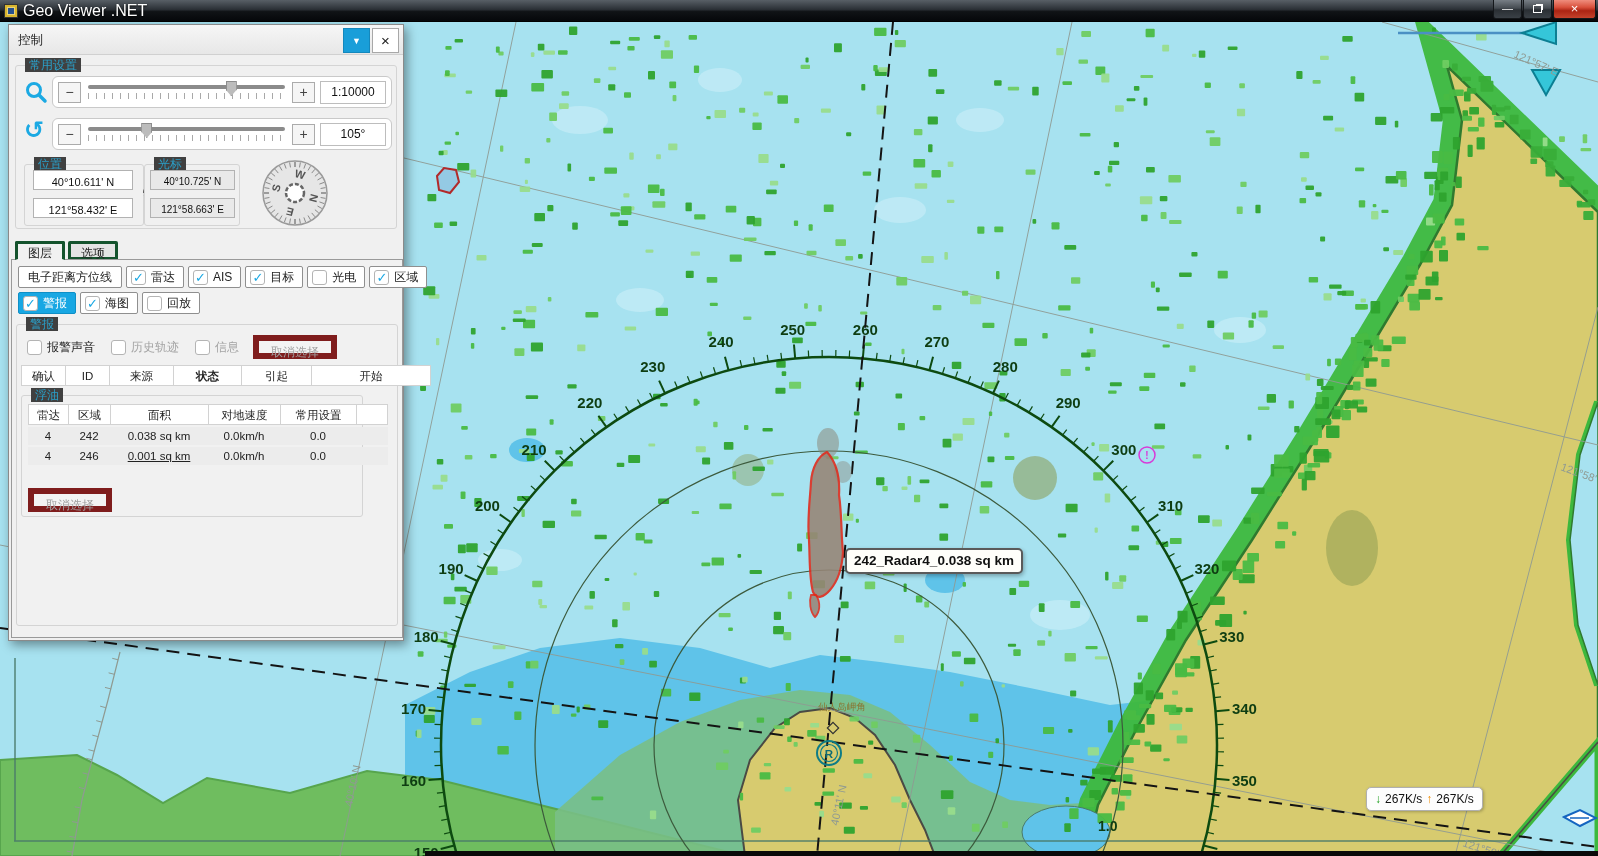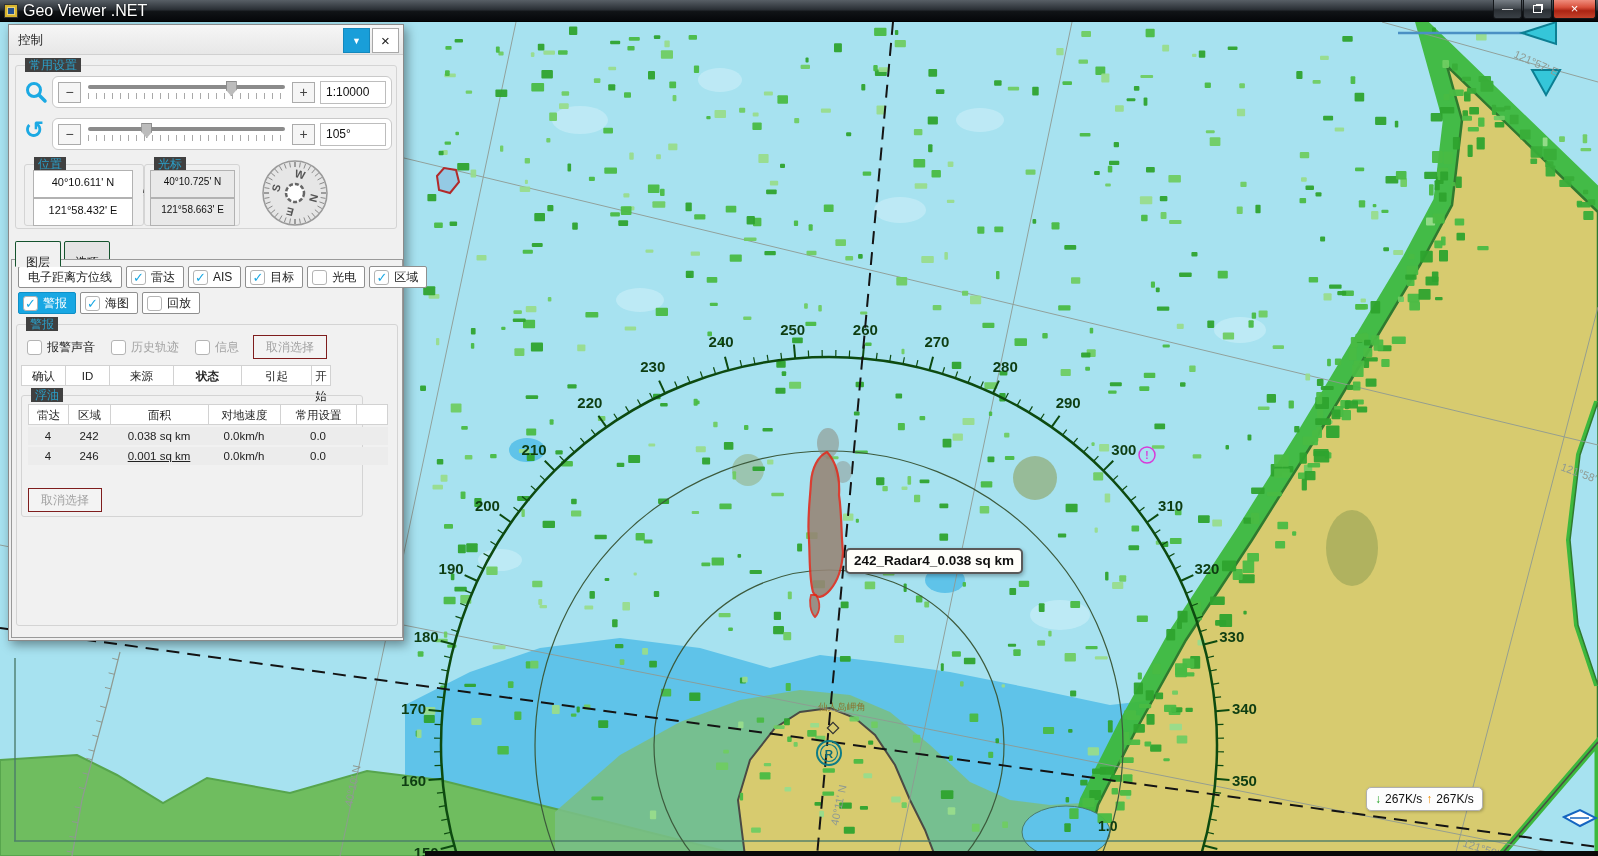--- a/index.html
+++ b/index.html
@@ -45,40 +45,40 @@
   .sbtn { width:23px; height:21px; border:1px solid #ababab; background:#f5f5f5;
     font-size:14px; line-height:19px; text-align:center; color:#444; flex:none; }
   .track { flex:1; position:relative; height:22px; }
   .track .bar { position:absolute; left:2px; right:2px; top:4px; height:4px; background:#8b8b8b; border-radius:2px; }
   .track .ticks { position:absolute; left:2px; right:2px; top:12px; height:6px;
     background:repeating-linear-gradient(90deg,#a9a9a9 0 1px,transparent 1px 8px); }
   .thumb { position:absolute; top:0; width:11px; height:15px; margin-left:-5px;
     background:#bcbcbc; border:1px solid #8d8d8d;
     clip-path:polygon(0 0,100% 0,100% 58%,50% 100%,0 58%); }
   .sval { width:66px; height:23px; border:1px solid #bdbdbd; background:#fff; flex:none;
-    font-size:12px; text-align:left; line-height:21px; padding:0 5px; color:#111; }
+    font-size:12px; text-align:center; line-height:21px; padding:0 5px; color:#111; }
   .cyicon { position:absolute; color:#1ba9e3; font-weight:bold; }
 
-  .fld { position:absolute; left:8px; width:100px; height:28px; border:1px solid #b2b2b2;
+  .fld { position:absolute; left:8px; width:100px; height:20px; border:1px solid #b2b2b2;
     background:#fff; font-size:11px; text-align:center; line-height:22px; color:#111; }
   .fld.ro { background:#e9e9e9; }
 
-  .tab { display:inline-block; height:19px; padding:12px 10px; border:1px solid #14532d;
-    border-radius:2px 2px 0 0; background:#e4e4e4; font-size:12px; line-height:18px; margin-right:3px;font-family:Liberation Mono, monospace; }
+  .tab { display:inline-block; height:19px; padding:0 10px; border:3px solid #14532d;
+    border-radius:2px 2px 0 0; background:#e4e4e4; font-size:12px; line-height:18px; margin-right:3px; }
   .tab.active { background:#f1f1f1; border-bottom:1px solid #f1f1f1; position:relative; z-index:2; }
 
   .chk { display:inline-flex; align-items:center; gap:5px; border:1px solid #8f8f8f; border-radius:2px;
     background:#fff; padding:0 8px 0 4px; height:22px; font-size:12px; white-space:nowrap; }
   .chk .box { width:15px; height:15px; border:1px solid #b4b4b4; border-radius:3px; background:#fff;
     color:#18a7e3; font-weight:bold; font-size:13px; line-height:13px; text-align:center; }
   .chk.sel { background:#18a7e3; border-color:#0f8fc6; color:#fff; }
   .chk.btn { padding:0 9px; }
   .chk.dis { color:#a4a4a4; }
   .chk.noborder { border:none; background:transparent; padding:0 2px; }
-  .gbtn { border:1px solid #7f1d1d; background:#f3f3f3; color:#a2a2a2; font-size:12px;
+  .gbtn { border:6px solid #7f1d1d; background:#f3f3f3; color:#a2a2a2; font-size:12px;
     height:24px; padding:0 12px; display:inline-block; line-height:22px; }
 
   .thead { display:flex; background:#fff; border:1px solid #d2d2d2; height:21px; }
   .thead > div { border-right:1px solid #d2d2d2; font-size:11.5px; text-align:center; line-height:20px; color:#222; }
   .trow { display:flex; background:#ececec; height:18px; margin-top:2px; }
   .trow > div { font-size:11.5px; text-align:center; line-height:18px; color:#222; }
 
   
   #map-tooltip { position:absolute; left:845px; top:548px; width:178px; height:26px; z-index:30;
     background:#fffefa; border:2px solid #5a5a5a; border-radius:5px; text-align:center;
@@ -1297,21 +1297,21 @@
             <div class="chk noborder dis">
               <span class="box"></span>
               <span>历史轨迹</span>
             </div>
             <div class="chk noborder dis">
               <span class="box"></span>
               <span>信息</span>
             </div>
             <div class="gbtn">取消选择</div>
           </div>
-        <div id="alarm-head" class="thead" style="position:absolute;left:4px;top:40px;width:310px;justify-content:center;">
+        <div id="alarm-head" class="thead" style="position:absolute;left:4px;top:40px;width:410px;justify-content:center;">
             <div style="width: 44px;">确认</div>
             <div style="width: 44px;">ID</div>
             <div style="width: 64px;">来源</div>
             <div style="width: 68px; font-weight: bold;">状态</div>
             <div style="width: 70px;">引起</div>
             <div style="width: 88px; flex: 1 1 0%; border-right: none;">开始</div>
           </div>
 
         <div class="grp" style="left:4px;top:70px;width:342px;height:122px;">
           <div class="legend">浮油</div>

